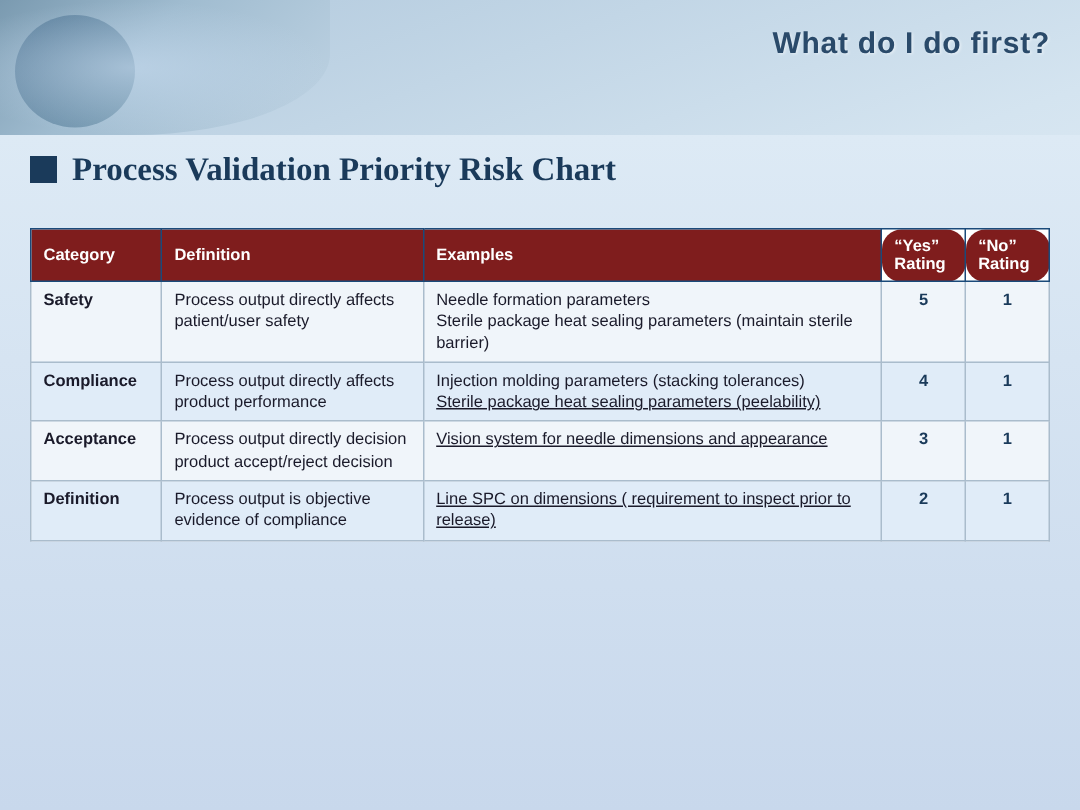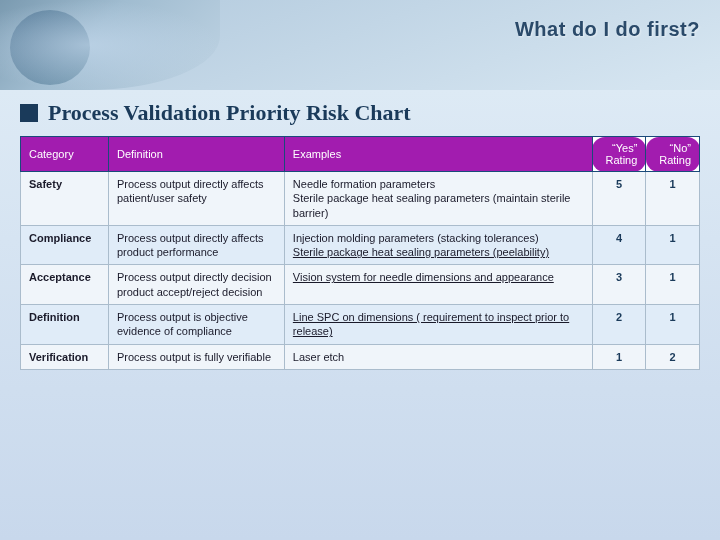--- a/index.html
+++ b/index.html
@@ -68,21 +68,21 @@
       position: absolute;
       top: 90px;
       left: 0; right: 0; bottom: 0;
       background: linear-gradient(180deg, #ddeaf5 0%, #c8d8ec 100%);
       padding: 10px 20px 10px 20px;
     }
 
     .section-header {
       display: flex;
       align-items: center;
-      margin-bottom: 10px;
+      margin-bottom: 26px;
       text-align: center;
     }
 
     .bullet-square {
       width: 18px;
       height: 18px;
       background: #1a3a5a;
       margin-right: 10px;
       flex-shrink: 0;
     }
@@ -95,30 +95,30 @@
     }
 
     .risk-table {
       width: 100%;
       border-collapse: collapse;
       font-size: 11px;
       background: white;
     }
 
     .risk-table th {
-      background: #a21caf;
+      background: #7f1d1d;
       color: white;
       padding: 5px 8px;
       text-align: left;
-      font-weight: normal;
+      font-weight: bold;
       border: 1px solid #1a4a7a;
     }
 
     .risk-table th.center {
-      text-align: right;
+      text-align: left;
       border-radius: 13px;
     }
 
     .risk-table td {
       padding: 5px 8px;
       border: 1px solid #aabccc;
       vertical-align: top;
       color: #1a1a2a;
       line-height: 1.3;
       margin-left: 12px;
@@ -224,23 +224,16 @@
       <tr>
         <td class="category-cell">Definition</td>
         <td class="definition-cell">Process output is objective evidence of compliance</td>
         <td class="examples-cell">
           <span class="underline">Line SPC on dimensions ( requirement to inspect prior to release)</span>
         </td>
         <td class="center rating-cell">2</td>
         <td class="center rating-cell">1</td>
       </tr>
 
-      <tr>
-        <td class="category-cell">Verification</td>
-        <td class="definition-cell">Process output is fully verifiable</td>
-        <td class="examples-cell">Laser etch</td>
-        <td class="center rating-cell">1</td>
-        <td class="center rating-cell">2</td>
-      </tr>
 
     </tbody>
   </table>
 </div>
 
 </body></html>

